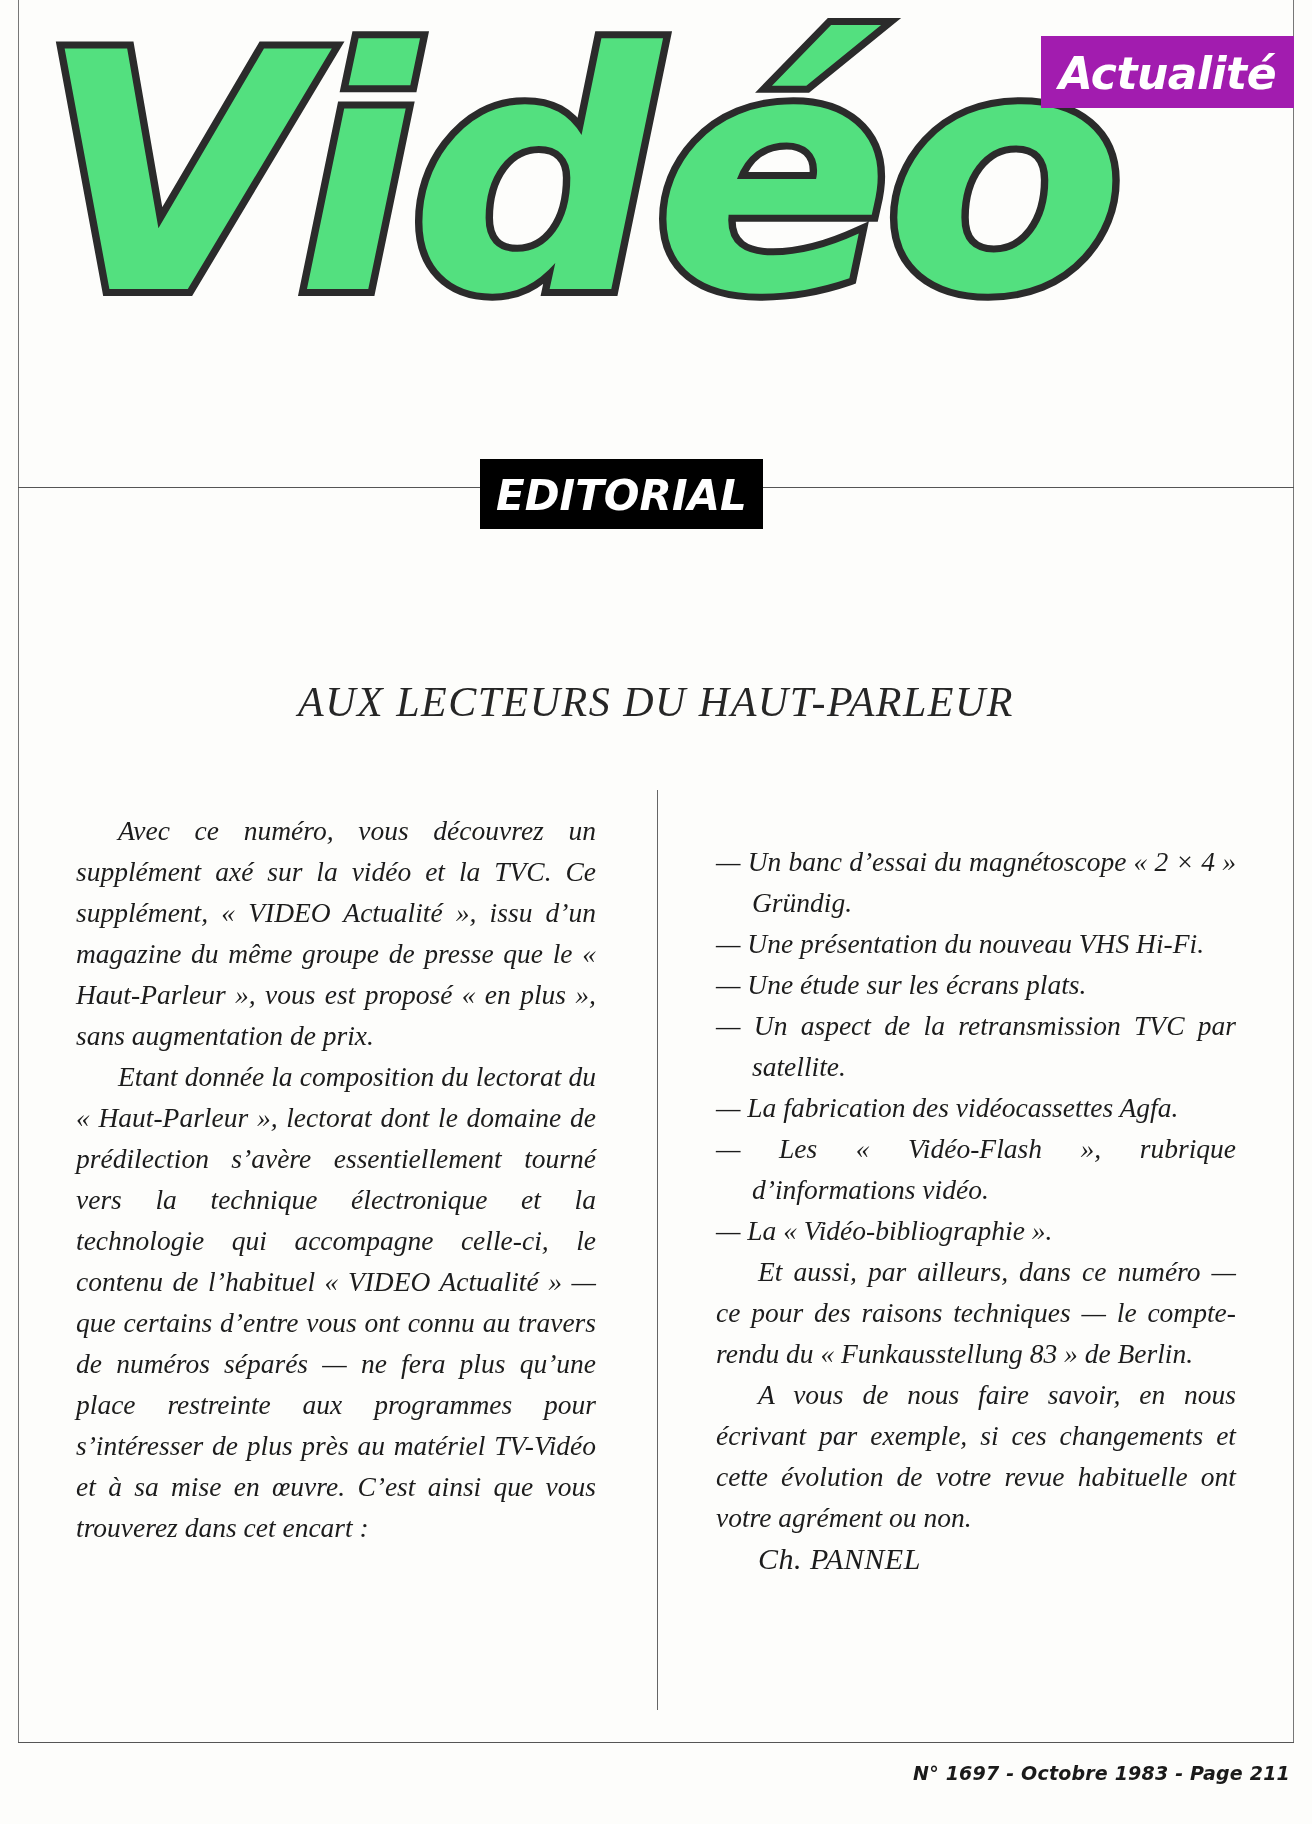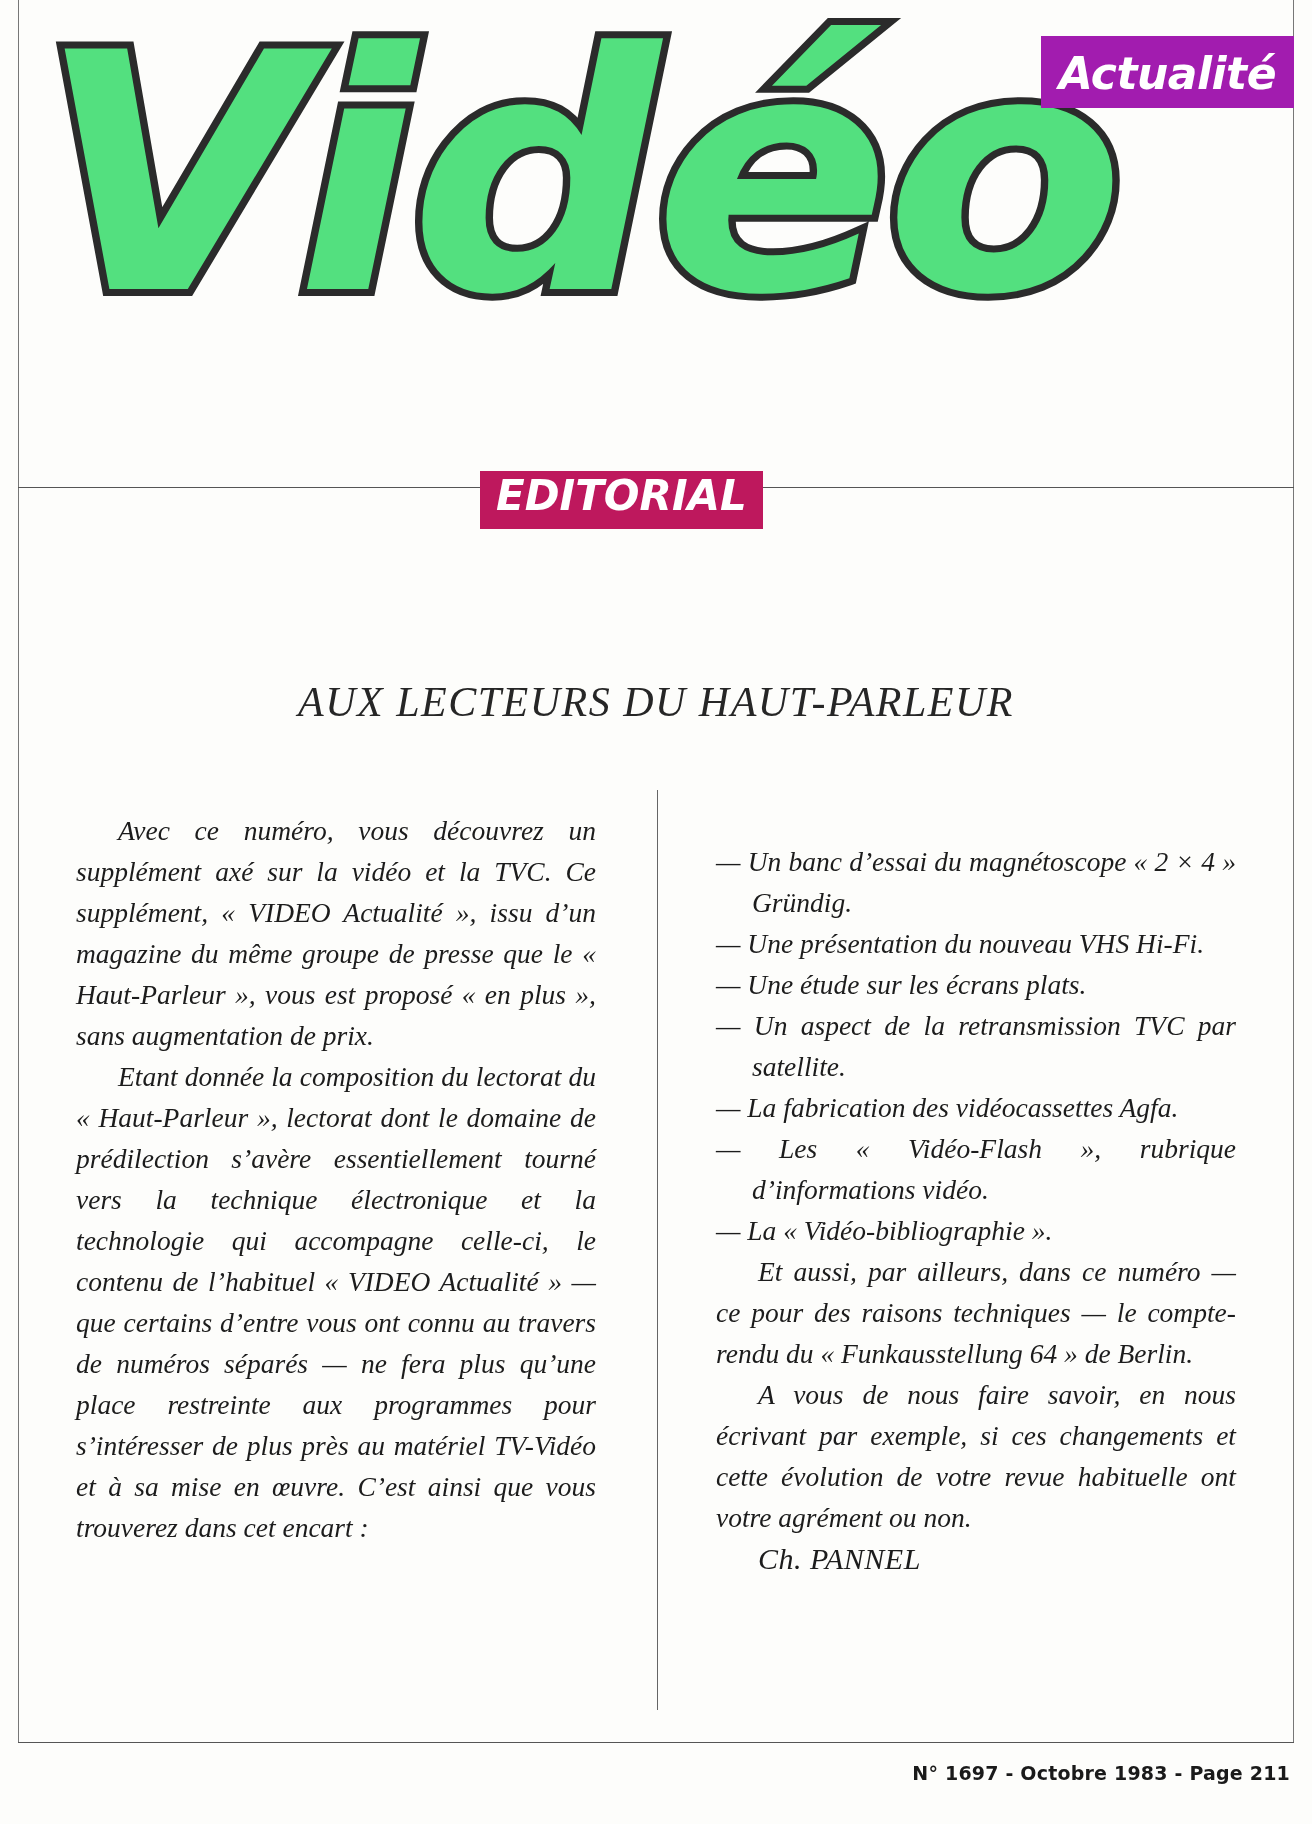--- a/index.html
+++ b/index.html
@@ -84,29 +84,29 @@
     position: absolute;
     left: 18px;
     top: 32px;
     width: 1276px;
     height: 1px;
     background: #555;
   }
   .editorial-badge {
     position: absolute;
     left: 480px;
-    top: 16px;
-    background: #be185d;
+    top: 4px;
+    background: #000000;
     color: #ffffff;
     font-family: "DejaVu Sans", sans-serif;
     font-style: italic;
     font-weight: bold;
     font-size: 42px;
     line-height: 42px;
-    padding: 4px 16px 12px 16px;
+    padding: 16px 16px 12px 16px;
     letter-spacing: 0px;
   }
 
   
   .article-title {
     position: absolute;
     left: 0;
     top: 670px;
     width: 1312px;
     text-align: center;
@@ -182,20 +182,21 @@
   }
   .footer {
     position: absolute;
     right: 22px;
     top: 1762px;
     font-family: "DejaVu Sans", sans-serif;
     font-weight: bold;
     font-size: 19px;
     color: #1a1a1a;
     letter-spacing: 0.2px;
+    font-style: italic;
   }
 
   .frame-left {
     position: absolute;
     left: 18px;
     top: 0;
     width: 1px;
     height: 1742px;
     background: #777;
   }
@@ -239,21 +240,21 @@
     </div>
 
     <div class="col col-right">
       <p class="dash">Un banc d’essai du magnétoscope « 2 × 4 » Gründig.</p>
       <p class="dash">Une présentation du nouveau VHS Hi-Fi.</p>
       <p class="dash">Une étude sur les écrans plats.</p>
       <p class="dash">Un aspect de la retransmission TVC par satellite.</p>
       <p class="dash">La fabrication des vidéocassettes Agfa.</p>
       <p class="dash">Les « Vidéo-Flash », rubrique d’informations vidéo.</p>
       <p class="dash">La « Vidéo-bibliographie ».</p>
-      <p>Et aussi, par ailleurs, dans ce numéro — ce pour des raisons techniques — le compte-rendu du « Funkausstellung 64 » de Berlin.</p>
+      <p>Et aussi, par ailleurs, dans ce numéro — ce pour des raisons techniques — le compte-rendu du « Funkausstellung 83 » de Berlin.</p>
       <p>A vous de nous faire savoir, en nous écrivant par exemple, si ces changements et cette évolution de votre revue habituelle ont votre agrément ou non.</p>
       <p class="signature">Ch. PANNEL</p>
     </div>
   </div>
 
   <div class="footer-rule"></div>
   <div class="footer">N° 1697 - Octobre 1983 - Page 211</div>
 
 </div>
 

